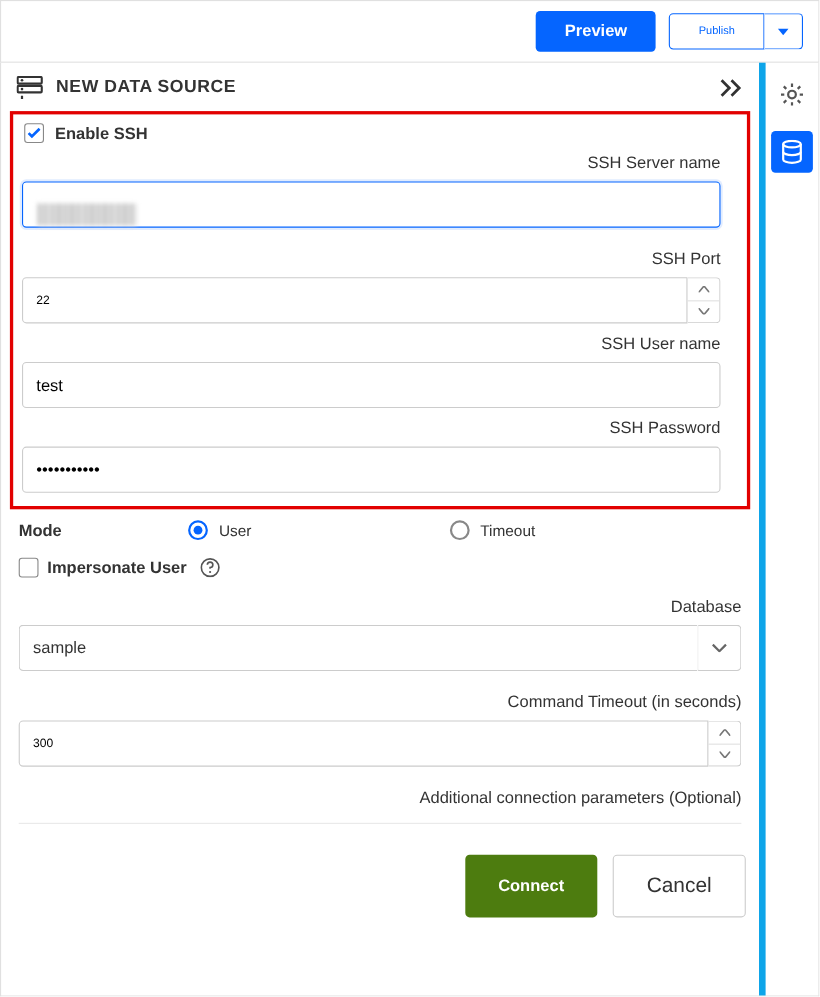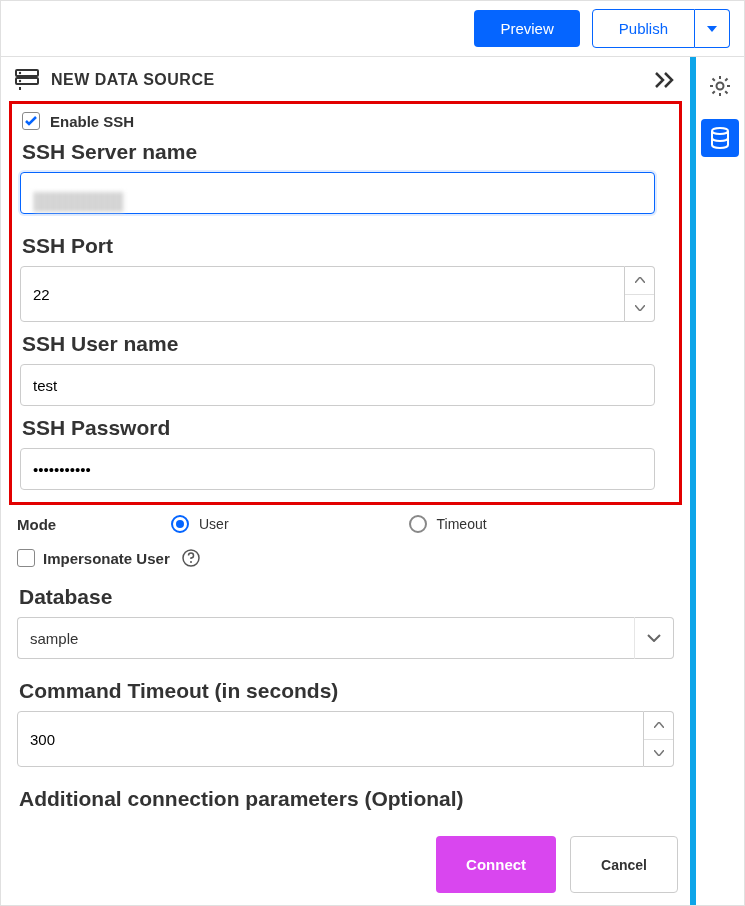--- a/index.html
+++ b/index.html
@@ -1,45 +1,45 @@
 <!DOCTYPE html>
 <html><head>
 <meta charset="utf-8">
 <style>
 * { box-sizing: border-box; margin: 0; padding: 0; font-family: 'Segoe UI', Arial, sans-serif; }
 body { width: 745px; height: 906px; background: #fff; font-size: 14px; color: #333; }
 
 .topbar { height: 57px; border: 1px solid #e0e0e0; display: flex; justify-content: flex-end; align-items: center; gap: 12px; padding: 0 14px; }
-.btn-preview { background: #0565ff; color: #fff; border: none; border-radius: 4px; padding: 10px 26px; font-size: 15px; font-weight: 400; cursor: pointer; }
+.btn-preview { background: #0565ff; color: #fff; border: none; border-radius: 4px; padding: 10px 26px; font-size: 15px; font-weight: 700; cursor: pointer; }
 .btn-publish-wrap { display: flex; }
-.btn-publish { background: #fff; color: #0565ff; border: 1px solid #0565ff; border-radius: 4px 0 0 4px; padding: 10px 26px; font-size: 15px; font-weight: 500; cursor: pointer; text-align: center; }
+.btn-publish { background: #fff; color: #0565ff; border: 1px solid #0565ff; border-radius: 4px 0 0 4px; padding: 10px 26px; font-size: 10px; font-weight: 500; cursor: pointer; text-align: center; }
 .btn-publish-drop { background: #fff; color: #0565ff; border: 1px solid #0565ff; border-left: none; border-radius: 0 4px 4px 0; padding: 10px 12px; cursor: pointer; display: flex; align-items: center; }
 
 .main { display: flex; border: 1px solid #e0e0e0; border-top: none; height: calc(906px - 57px); }
 .content-col { flex: 1; display: flex; flex-direction: column; border-right: 6px solid #0ea5e9; }
 .side-col { width: 48px; display: flex; flex-direction: column; align-items: center; padding-top: 10px; gap: 14px; }
 
 .header-row { display: flex; align-items: center; padding: 12px 14px 10px 14px; gap: 12px; }
 .server-icon { display: inline-flex; }
 .header-title { font-size: 16px; font-weight: 700; letter-spacing: 0.5px; }
 .spacer { flex: 1; }
 
 .form-area { padding: 0 8px 12px 8px; overflow-y: auto; }
 .highlight-box { border: 3px solid #e20000; padding: 6px 24px 12px 8px; margin-bottom: 10px; }
 
 .checkbox-row { display: flex; align-items: center; gap: 10px; margin: 2px 0 10px 2px; }
 .checkbox { width: 18px; height: 18px; border: 1px solid #888; border-radius: 3px; display: flex; align-items: center; justify-content: center; cursor: pointer; }
 .checkbox.checked { color: #0565ff; border-color: #888; }
 .checkbox-label { font-size: 15px; font-weight: 600; }
 
-.field-label { font-size: 21px; font-weight: 700; margin: 10px 0 8px 2px; }
+.field-label { font-size: 15px; font-weight: 400; margin: 10px 0 8px 2px; text-align: right; }
 .text-input { width: 100%; height: 42px; border: 1px solid #ccc; border-radius: 4px; padding: 0 12px; font-size: 15px; }
 .text-input.focused { border-color: #0565ff; box-shadow: 0 0 0 2px rgba(5,101,255,0.12); }
 .spinner-wrap { display: flex; }
-.spinner-input { flex: 1; height: 56px; border: 1px solid #ccc; border-radius: 4px 0 0 4px; padding: 0 12px; font-size: 15px; }
+.spinner-input { flex: 1; height: 42px; border: 1px solid #ccc; border-radius: 4px 0 0 4px; padding: 0 12px; font-size: 11px; }
 .spinner-btns { width: 30px; border: 1px solid #ccc; border-left: none; border-radius: 0 4px 4px 0; display: flex; flex-direction: column; }
 .spin-btn { flex: 1; display: flex; align-items: center; justify-content: center; color: #777; cursor: pointer; font-size: 12px; }
 .spin-btn:first-child { border-bottom: 1px solid #e0e0e0; }
 
 .redacted { width: 90px; height: 20px; background: repeating-linear-gradient(90deg,#c6c6c6 0 3px,#e4e4e4 3px 6px); filter: blur(2px); margin: 10px 0 10px 14px; position: relative; top: -32px; }
 
 .outer-form { padding: 0 8px; }
 .mode-row { display: flex; align-items: center; gap: 24px; margin-bottom: 16px; }
 .mode-label { font-size: 15px; font-weight: 600; width: 130px; }
 .radio-group { display: flex; gap: 180px; }
@@ -51,22 +51,22 @@
 .impersonate-row { display: flex; align-items: center; gap: 8px; margin-bottom: 18px; }
 .help-icon { display: inline-flex; margin-left: 4px; cursor: pointer; }
 
 .select-wrap { display: flex; }
 .select-input { flex: 1; height: 42px; border: 1px solid #ccc; border-radius: 4px 0 0 4px; border-right: none; padding: 0 12px; font-size: 15px; display: flex; align-items: center; }
 .select-arrow { width: 40px; border: 1px solid #ccc; border-left: 1px solid #e6e6e6; border-radius: 0 4px 4px 0; display: flex; align-items: center; justify-content: center; cursor: pointer; color: #666; }
 
 .divider { border-top: 1px solid #e8e8e8; margin: 14px 0 0 0; }
 
 .footer { display: flex; justify-content: flex-end; gap: 14px; padding: 16px 12px 12px 12px; }
-.btn-connect { background: #d946ef; color: #fff; border: none; border-radius: 4px; padding: 20px 30px; font-size: 15px; font-weight: 600; cursor: pointer; }
-.btn-cancel { background: #fff; color: #333; border: 1px solid #ccc; border-radius: 4px; padding: 11px 30px; font-size: 14px; font-weight: 700; cursor: pointer; }
+.btn-connect { background: #4d7c0f; color: #fff; border: none; border-radius: 4px; padding: 20px 30px; font-size: 15px; font-weight: 600; cursor: pointer; }
+.btn-cancel { background: #fff; color: #333; border: 1px solid #ccc; border-radius: 4px; padding: 11px 30px; font-size: 19px; font-weight: 400; cursor: pointer; }
 
 .side-btn { width: 38px; height: 38px; display: flex; align-items: center; justify-content: center; border-radius: 4px; cursor: pointer; color: #555; }
 .side-btn.active { background: #0565ff; color: #fff; }
 
 svg { display: block; }
 </style>
 </head>
 <body>
 
 <div class="topbar">

